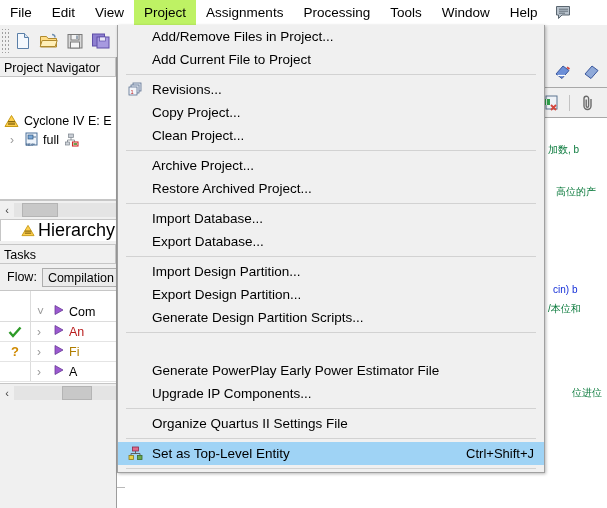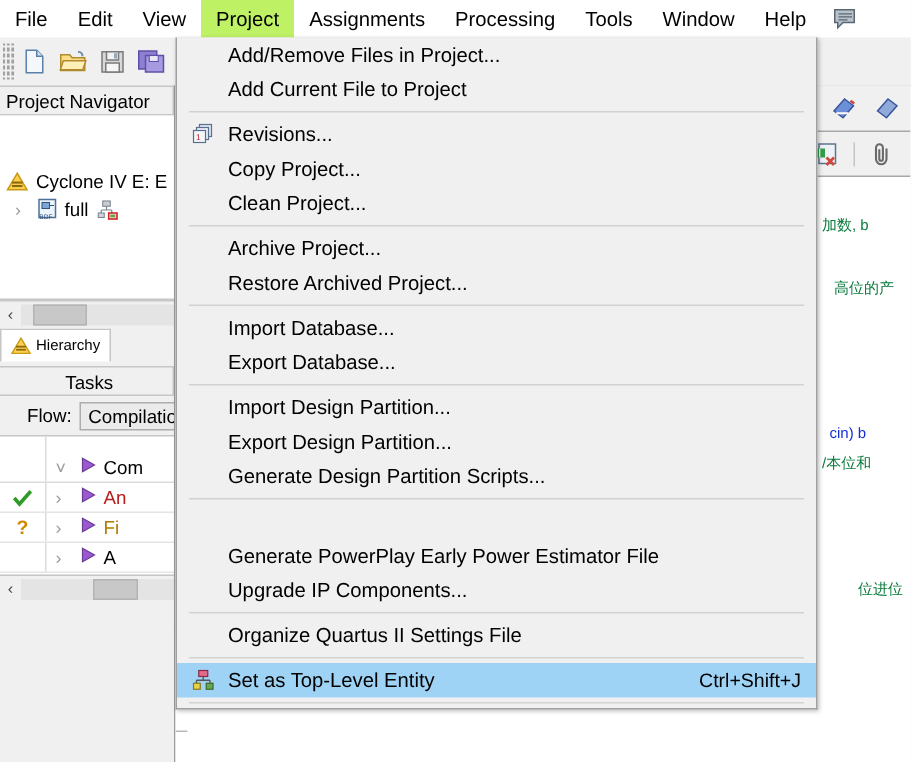--- a/index.html
+++ b/index.html
@@ -49,28 +49,28 @@
   .chev{color:#9a9a9a;font-size:12px;width:12px;display:inline-block;}
   .hscroll{
     height:18px;background:#f0f0f0;border-top:1px solid #c6c6c6;
     display:flex;align-items:center;position:relative;
   }
   .hscroll .arrow{width:14px;text-align:center;font-size:11px;color:#444;}
   .hscroll .track{position:absolute;left:14px;right:0;top:2px;bottom:2px;background:#e4e4e4;}
   .hscroll .thumb{position:absolute;top:2px;bottom:2px;background:#c8c8c8;border:1px solid #b4b4b4;box-sizing:border-box;}
   .tabrow{height:22px;background:#f0f0f0;display:flex;align-items:flex-end;}
   .tab{
-    height:21px;display:flex;align-items:center;gap:3px;padding:0 6px;
-    background:#fff;border:1px solid #c6c6c6;border-bottom:0;font-size:10px;white-space:nowrap;
+    height:21px;display:flex;align-items:center;gap:3px;padding:0 20px;
+    background:#fff;border:1px solid #c6c6c6;border-bottom:0;font-size:18px;white-space:nowrap;
   }
   .tasks-title{
     height:20px;line-height:20px;padding-left:4px;font-size:12.5px;
-    background:#f0f0f0;border:1px solid #c6c6c6;border-left:0;margin-top:3px;box-sizing:border-box;text-align:center;
-  }
-  .flowrow{height:26px;display:flex;align-items:center;gap:5px;padding-left:18px;font-size:12.5px;background:#f0f0f0;}
+    background:#f0f0f0;border:1px solid #c6c6c6;border-left:0;margin-top:3px;box-sizing:border-box;
+  }
+  .flowrow{height:26px;display:flex;align-items:center;gap:5px;padding-left:7px;font-size:12.5px;background:#f0f0f0;}
   .flowsel{
     height:19px;line-height:19px;padding:0 5px;background:#ebebeb;
     border:1px solid #adadad;white-space:nowrap;font-size:12.5px;box-sizing:border-box;
   }
   .taskgrid{background:#fff;border-top:1px solid #c6c6c6;height:92px;position:relative;overflow:hidden;}
   .tg-head{height:30px;border-bottom:1px solid #dcdcdc;display:flex;}
   .tg-row{height:19px;border-bottom:1px solid #e4e4e4;display:flex;align-items:center;font-size:12.5px;white-space:nowrap;}
   .tg-c1{width:30px;display:flex;align-items:center;justify-content:center;border-right:1px solid #dcdcdc;height:100%;}
   .tg-c2{display:flex;align-items:center;gap:4px;padding-left:6px;}
 

